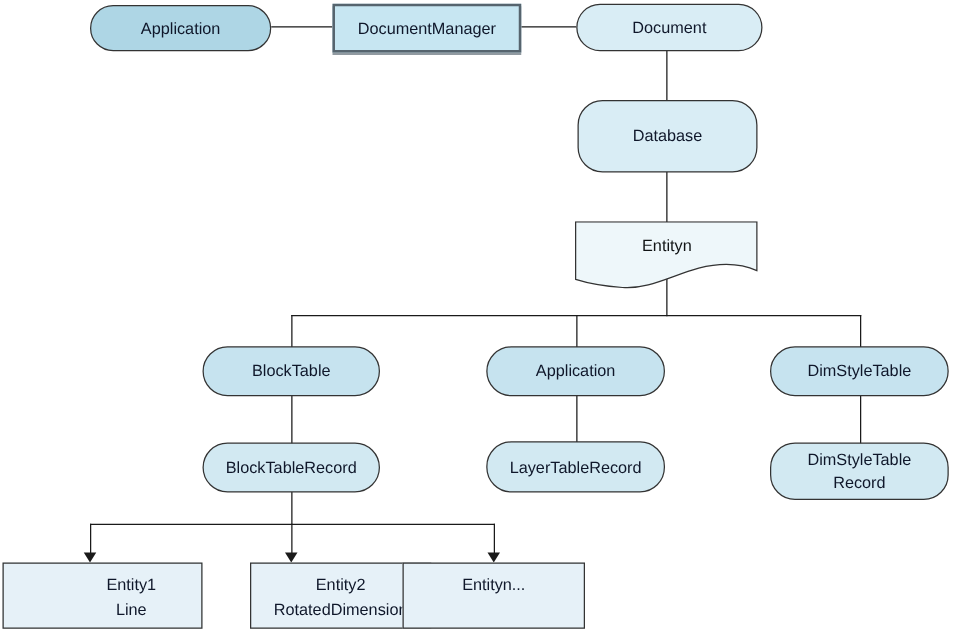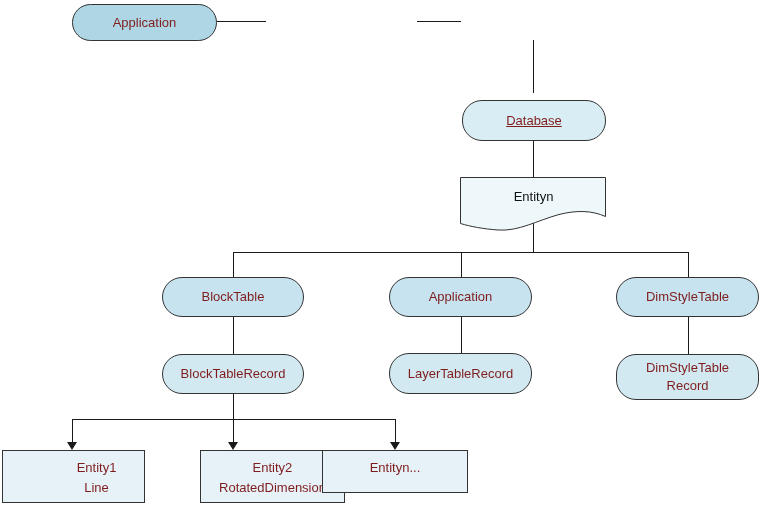--- a/index.html
+++ b/index.html
@@ -46,32 +46,32 @@
   }
   #a-ent1 { left: 67px;  top: 442px; }
   #a-ent2 { left: 228px; top: 442px; }
   #a-entn { left: 390px; top: 442px; }
 
   
   .node {
     position: absolute; z-index: 1;
     display: flex; align-items: center; justify-content: center;
     border: 1px solid var(--outline, #333);
-    font-size: 13px; color: #7f1d1d;
+    font-size: 13px; color: #0f172a;
     text-align: center;
   }
   .lbl { white-space: pre-line; line-height: 18px; }
 
   .stadium { border-radius: 20px; }
 
   #n-application { left: 72px;  top: 4px;   width: 145px; height: 37px; background: var(--application-fill); border-radius: 19px; }
   #n-docmgr      { left: 266px; top: 3px;   width: 151px; height: 39px; background: var(--document-manager-fill);
                    border: 2px solid #56646e; box-shadow: 0 2px 0 rgba(86,100,110,.65); }
   #n-document    { left: 461px; top: 3px;   width: 149px; height: 38px; background: var(--document-fill); border-radius: 19px; }
-  #n-database    { left: 462px; top: 100px;  width: 144px; height: 41px; background: var(--database-fill); text-decoration: underline; }
+  #n-database    { left: 462px; top: 80px;  width: 144px; height: 58px; background: var(--database-fill); }
 
   #n-tables      { left: 460px; top: 177px; width: 147px; height: 57px; position: absolute; z-index: 1; }
   #n-tables svg  { position: absolute; left: 0; top: 0; }
   #n-tables .lbl { position: absolute; left: 0; top: 11px; width: 100%;
                    font-size: 13px; color: #101314; text-align: center; }
 
   #n-blocktable       { left: 162px; top: 277px; width: 142px; height: 40px; background: var(--table-fill); text-align: right; }
   #n-layertable       { left: 389px; top: 277px; width: 143px; height: 40px; background: var(--table-fill); }
   #n-dimstyletable    { left: 616px; top: 277px; width: 143px; height: 40px; background: var(--table-fill); }
 
@@ -79,23 +79,23 @@
   #n-layertablerecord    { left: 389px; top: 353px; width: 143px; height: 41px; background: var(--record-fill); }
   #n-dimstyletablerecord { left: 616px; top: 354px; width: 143px; height: 46px; background: var(--record-fill); }
 
   .entity {
     background: var(--entity-fill);
     align-items: flex-start;
     padding-top: 7px;
     line-height: 20px;
   }
   .entity .lbl { line-height: 20px; }
-  #n-entity1 { left: 2px;   top: 450px; width: 143px; height: 53px; padding-left: 46px; }
+  #n-entity1 { left: 2px;   top: 450px; width: 160px; height: 53px; padding-left: 46px; }
   #n-entity2 { left: 161px; top: 450px; width: 145px; height: 53px; margin-left: 39px; }
-  #n-entityn { left: 322px; top: 450px; width: 146px; height: 43px; }
+  #n-entityn { left: 322px; top: 450px; width: 146px; height: 53px; }
 </style>
 </head>
 <body>
 
 <div class="canvas">
 
   <div class="edge h" id="e-app-dm"></div>
   <div class="edge h" id="e-dm-doc"></div>
   <div class="edge v" id="e-doc-db"></div>
   <div class="edge v" id="e-db-tables"></div>
@@ -114,21 +114,27 @@
   <div class="edge v" id="e-entn"></div>
 
   <div class="arrow" id="a-ent1"></div>
   <div class="arrow" id="a-ent2"></div>
   <div class="arrow" id="a-entn"></div>
 
   <div class="node stadium" id="n-application">
     <span class="lbl">Application</span>
   </div>
 
+  <div class="node" id="n-docmgr">
+    <span class="lbl">DocumentManager</span>
+  </div>
 
+  <div class="node stadium" id="n-document">
+    <span class="lbl">Document</span>
+  </div>
 
   <div class="node stadium" id="n-database">
     <span class="lbl">Database</span>
   </div>
 
   <div id="n-tables">
     <svg width="147" height="57" viewBox="0 0 147 57">
       <path d="M0.5,0.5 H145.5 V39.5 C132,33.5 117,33 99,37.5 C77,43.5 59,54.5 38,53 C24,52 10,49.5 0.5,46.5 Z" fill="var(--tables-fill, #eef7fa)" stroke="var(--outline, #333)" stroke-width="1"></path>
     </svg>
     <span class="lbl">Entityn</span>

